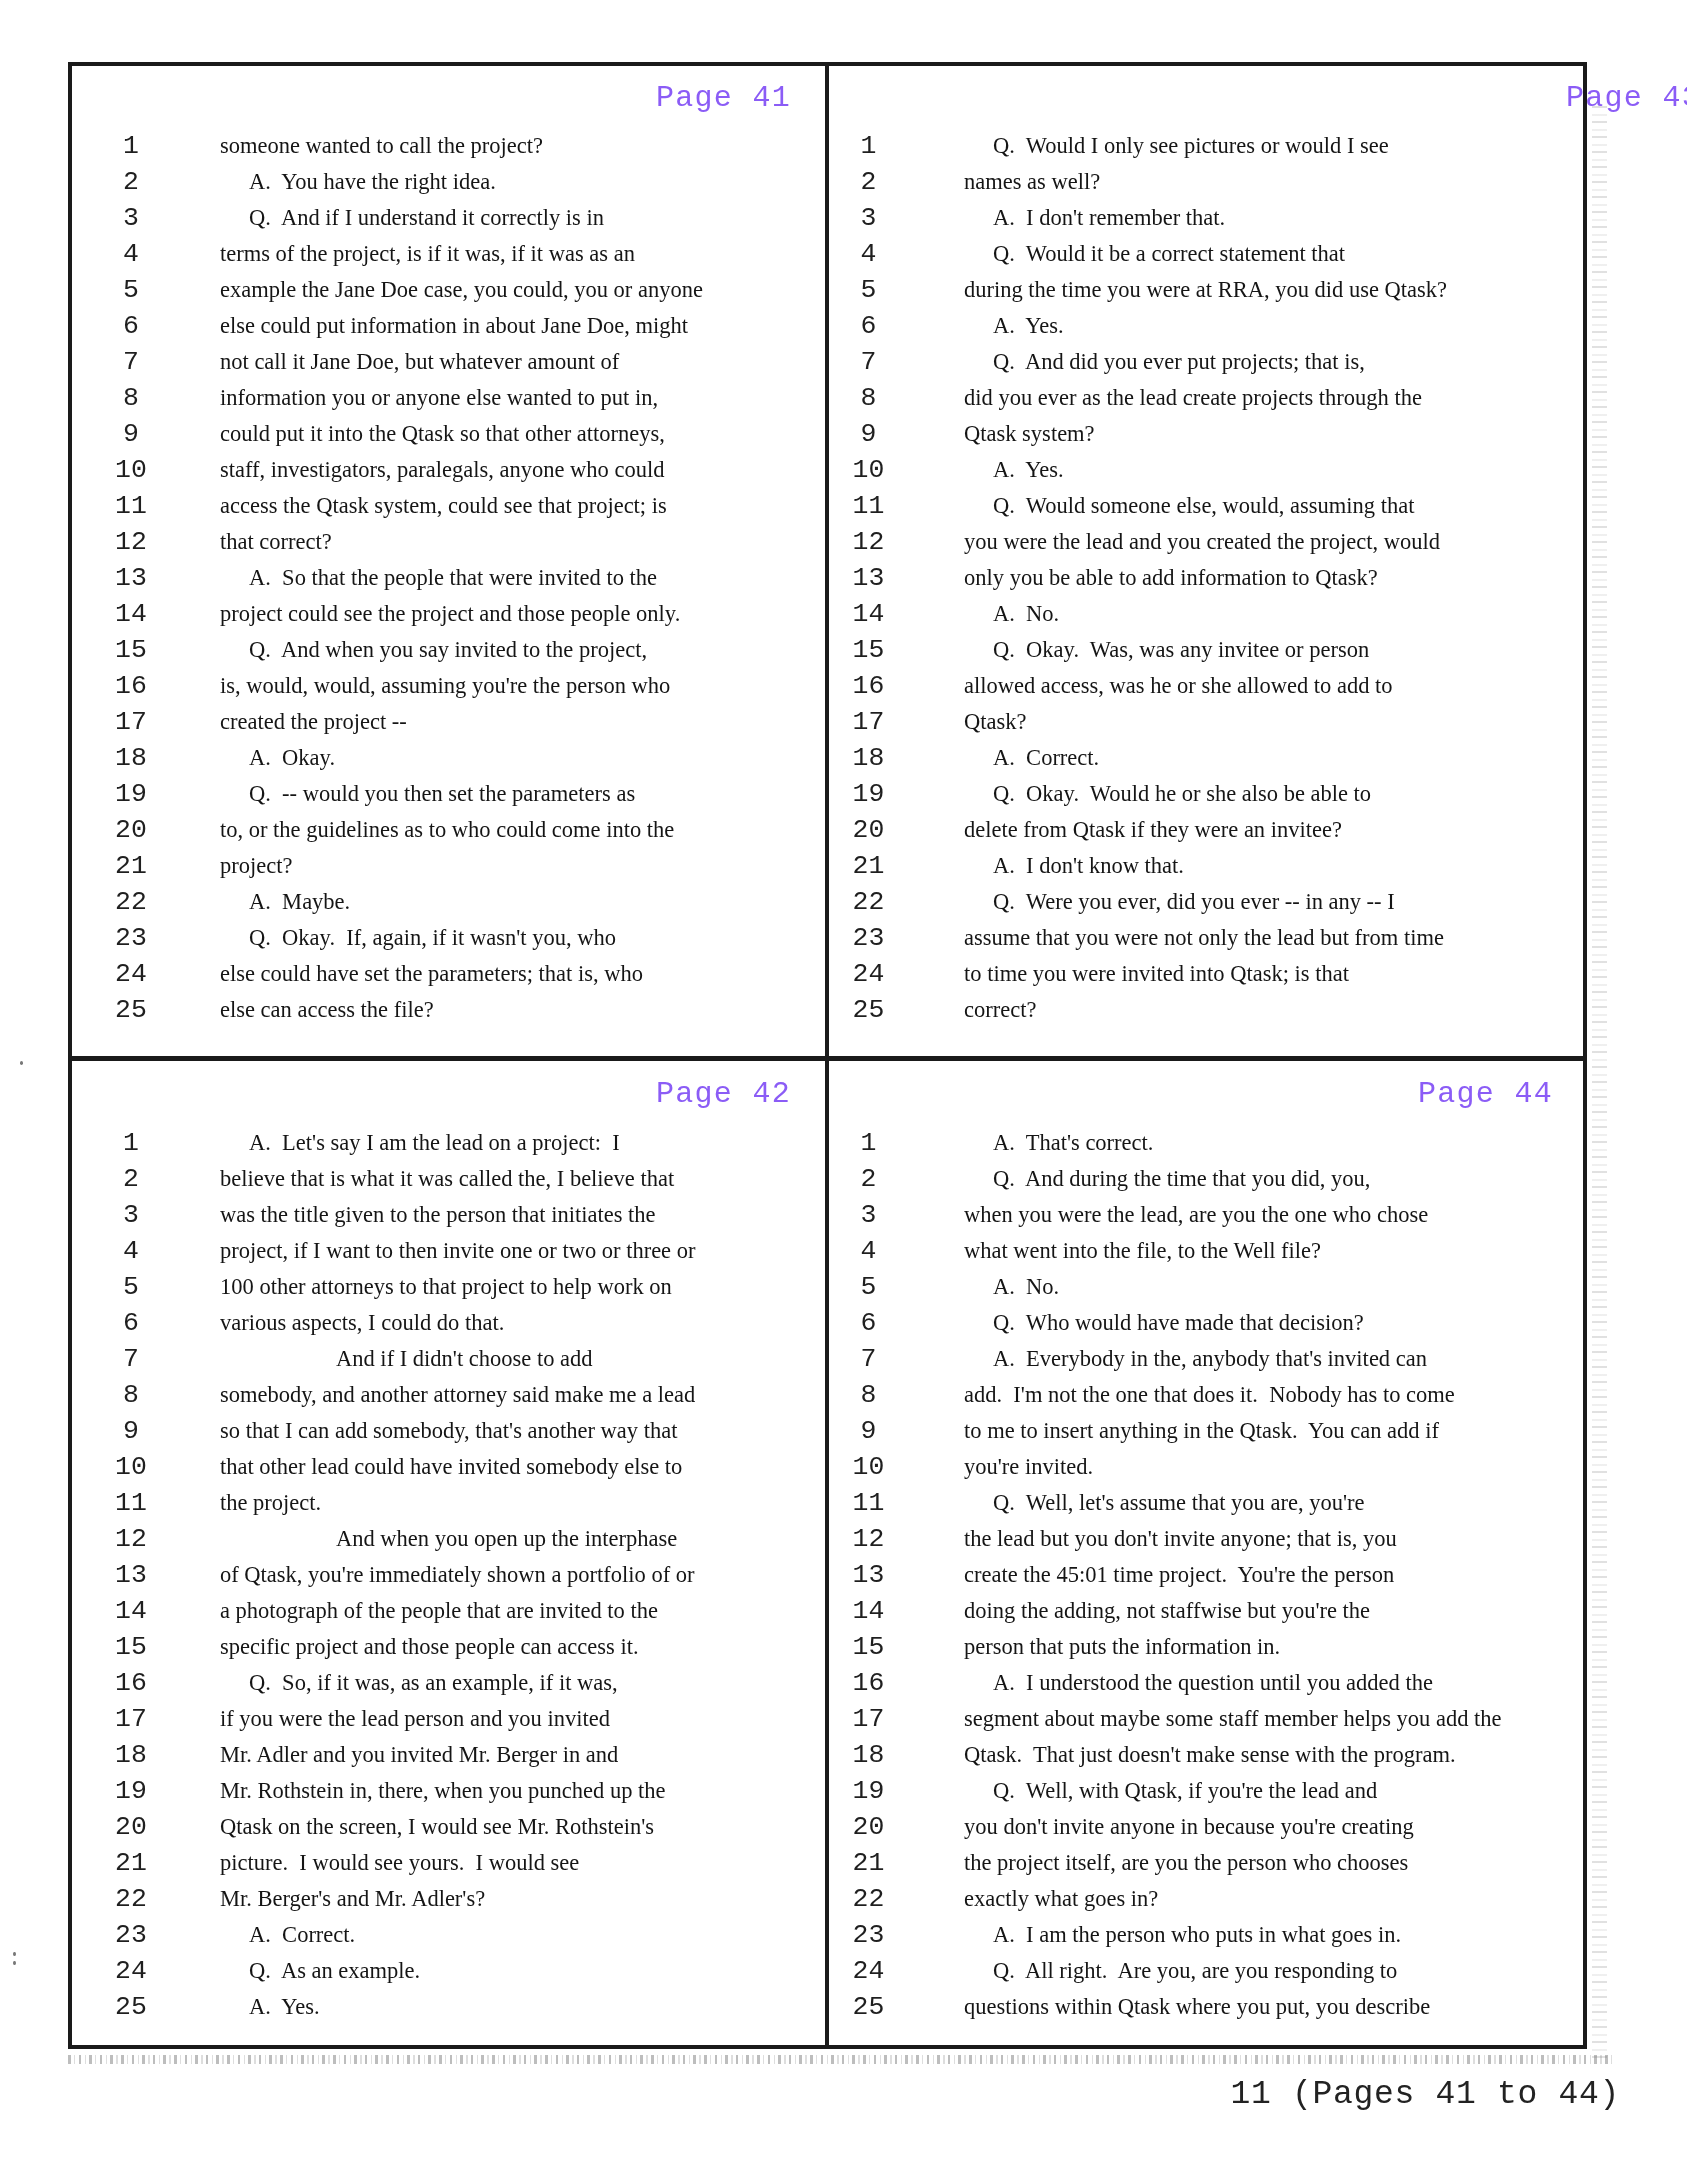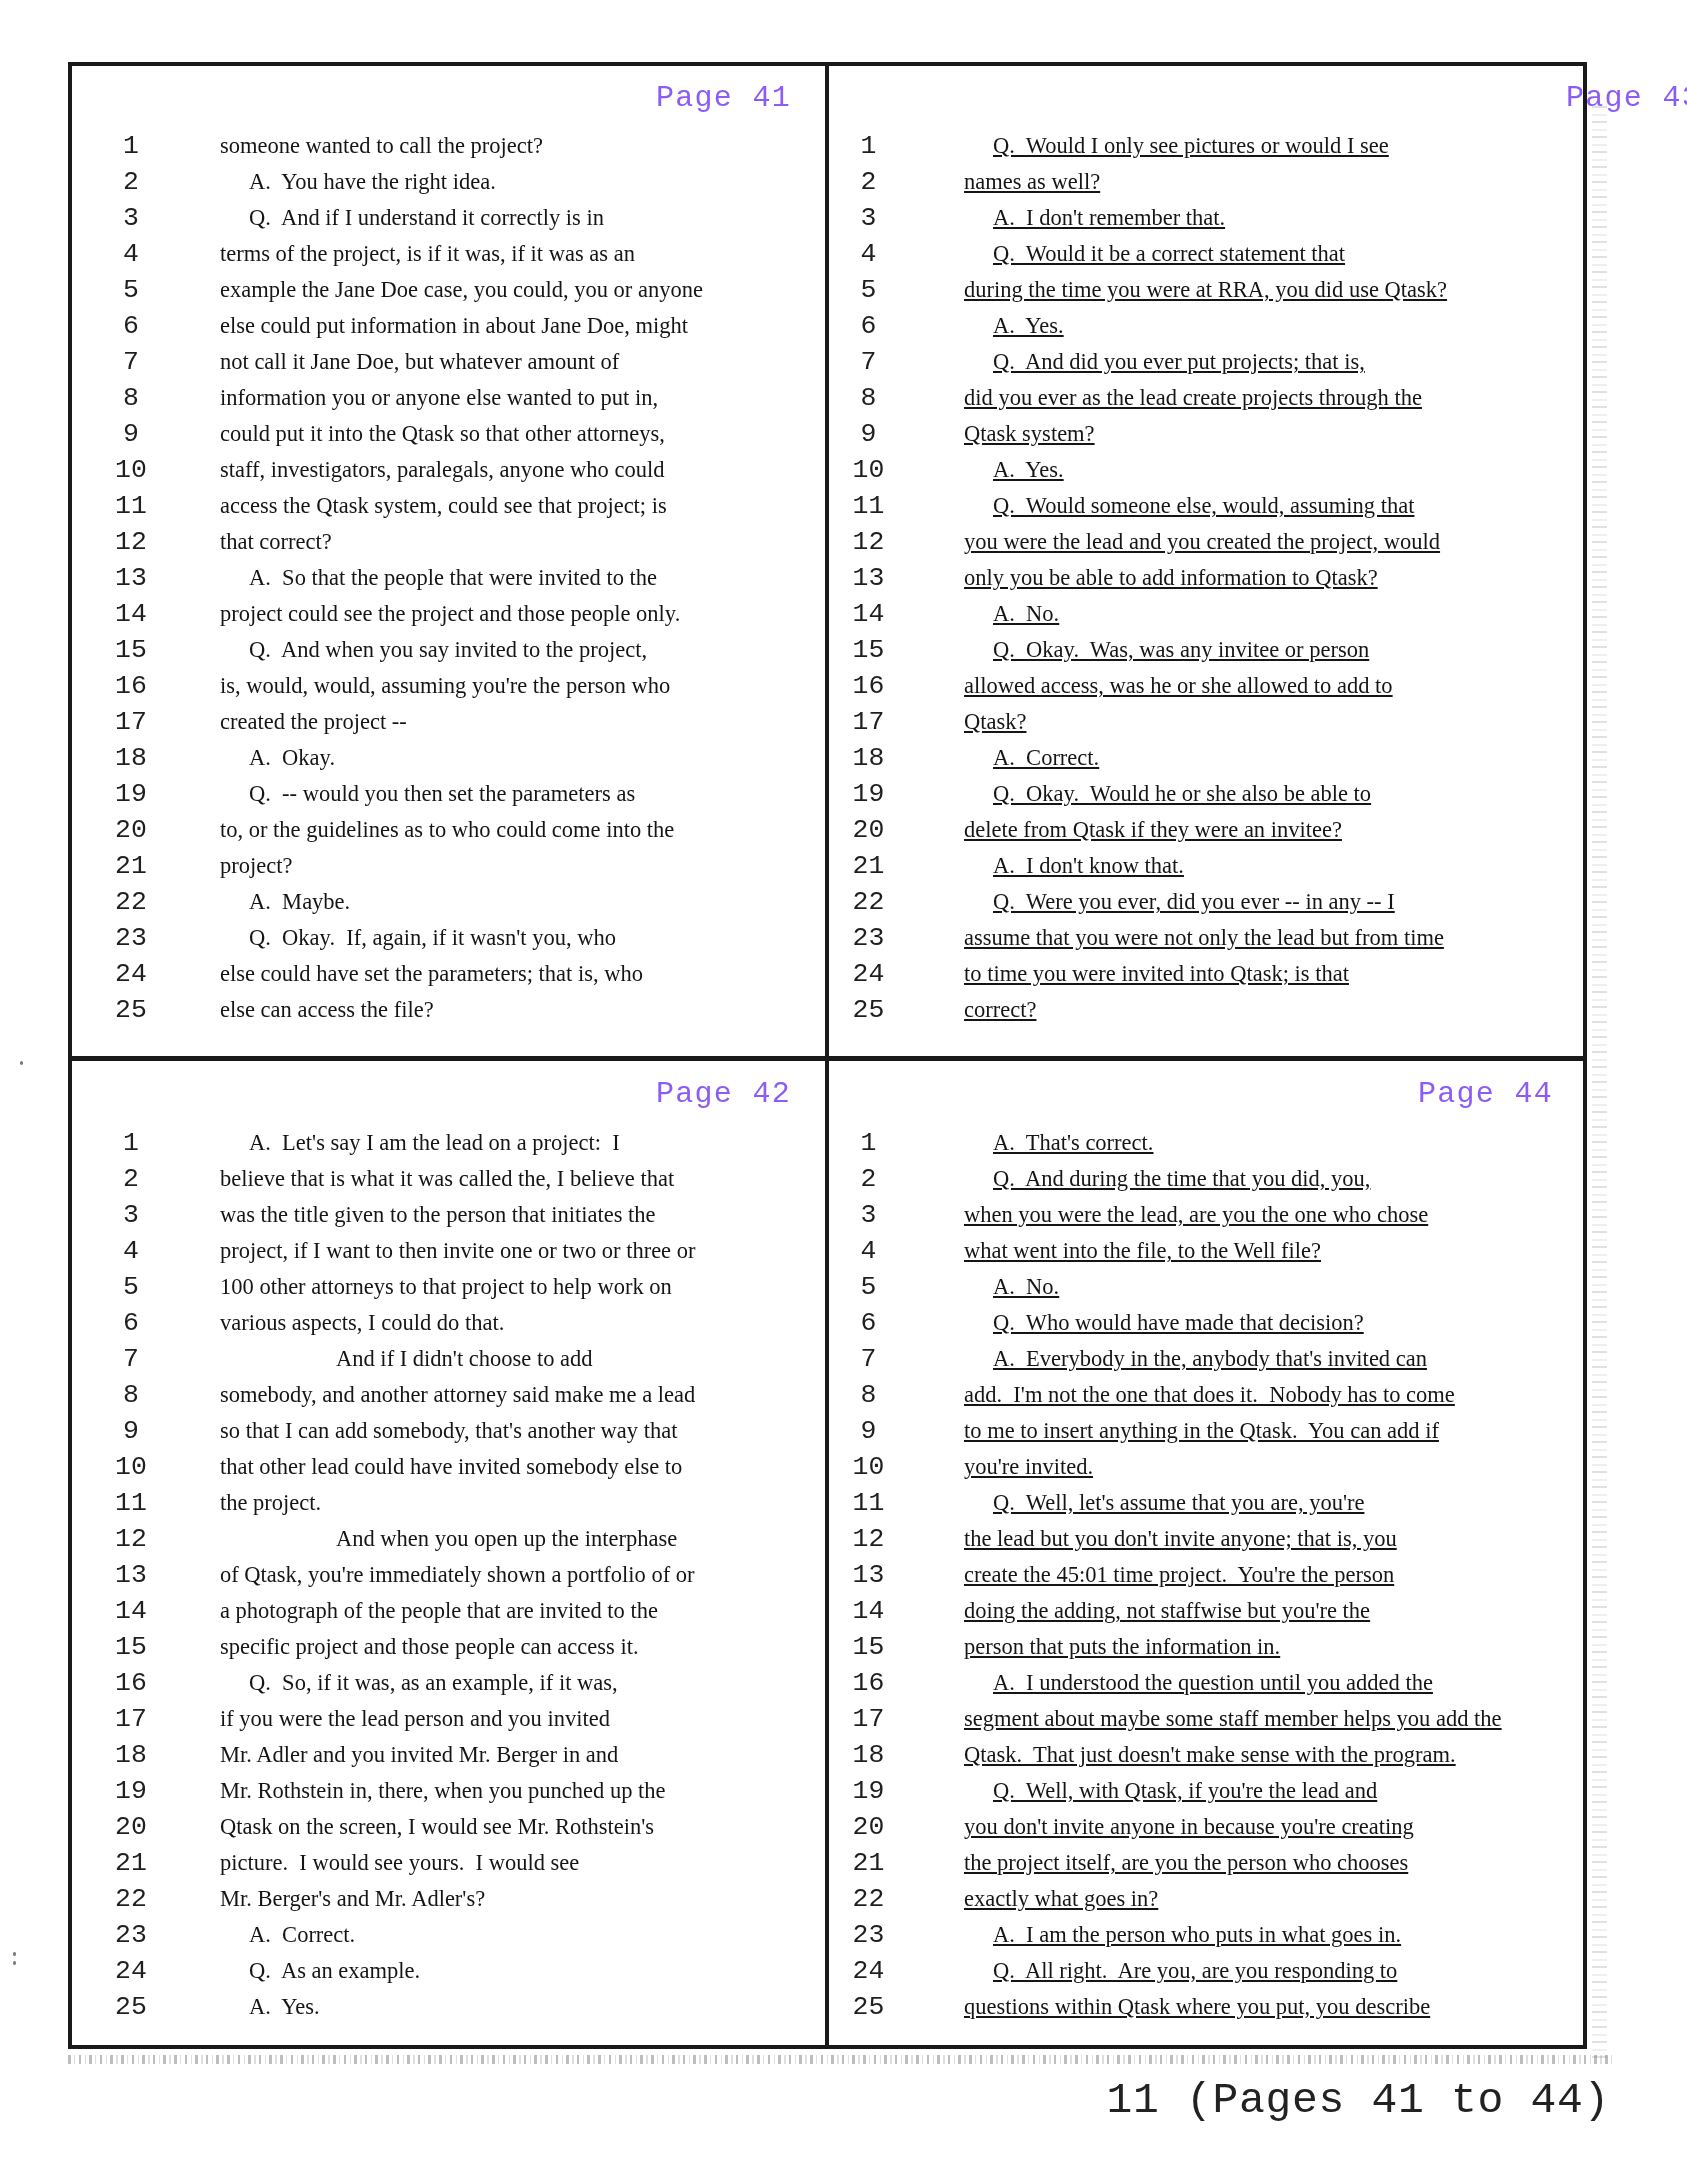--- a/index.html
+++ b/index.html
@@ -24,26 +24,26 @@
   .lines{position:absolute;left:0;right:0;}
   .q0 .lines,.q1 .lines{top:69px;}
   .q2 .lines,.q3 .lines{top:67px;}
 
   .line{display:flex;align-items:baseline;height:36px;}
   .num{font-family:"Liberation Mono",monospace;font-size:26.5px;color:#1f1f1f;flex:none;}
   .qleft .num{width:86px;margin-left:20px;text-align:center;}
   .qright .num{width:79px;margin-left:0;text-align:center;}
   .txt{font-family:"Liberation Serif",serif;font-size:22.5px;color:#151515;white-space:pre;}
   .qleft .txt{margin-left:46px;}
-  .qright .txt{margin-left:56px;text-decoration:underline;}
+  .qright .txt{margin-left:56px;}
   .ind1{padding-left:29px;}
   .ind2{padding-left:116px;}
 
-  .footer{position:absolute;top:2076px;right:77px;font-family:"Liberation Mono",monospace;
-          font-size:43px;letter-spacing:0.7px;color:#222;white-space:pre;}
+  .footer{position:absolute;top:2076px;right:67px;font-family:"Liberation Mono",monospace;
+          font-size:33px;letter-spacing:0.7px;color:#222;white-space:pre;}
 
   .noise-bottom{left:68px;top:2055px;width:1544px;height:8.6px;opacity:.65;
     background:repeating-linear-gradient(90deg,rgba(70,70,70,.55) 0 2.6px,rgba(255,255,255,0) 2.6px 6px,
                rgba(120,120,120,.38) 6px 7.3px,rgba(255,255,255,0) 7.3px 10.6px);}
   .noise-right{left:1592px;top:106px;width:14.6px;height:1952px;opacity:.75;
     background:repeating-linear-gradient(0deg,rgba(110,110,110,.28) 0 2px,rgba(255,255,255,0) 2px 7.3px,
                rgba(140,140,140,.18) 7.3px 9.3px,rgba(255,255,255,0) 9.3px 15px);}
   .speck{position:absolute;background:#787878;border-radius:50%;}
 </style>
 </head>

